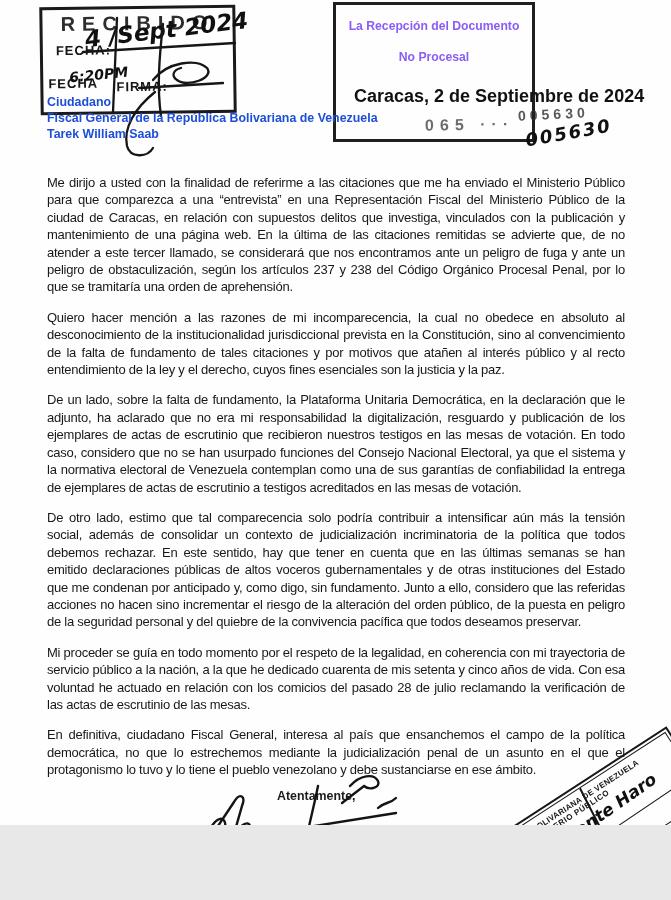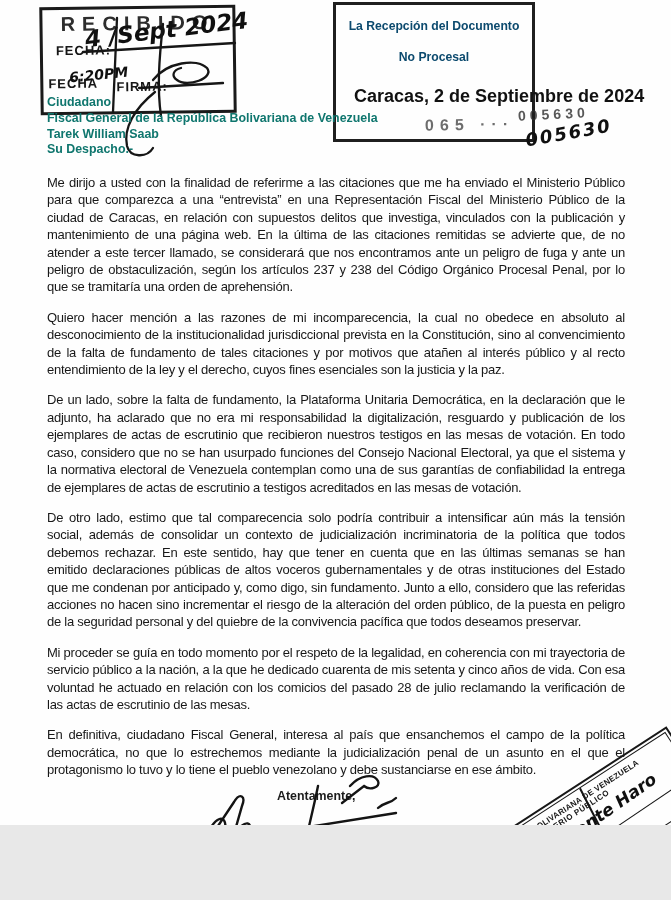--- a/index.html
+++ b/index.html
@@ -21,34 +21,34 @@
   .fecha-label{position:absolute;left:13px;top:33px;}
   .hora-label{position:absolute;left:5px;top:66px;}
   .firma-label{position:absolute;left:73px;top:70px;}
   .hand{font-family:"DejaVu Sans",sans-serif;font-style:italic;font-weight:700;color:#101010;white-space:nowrap;}
   .fecha-hand{position:absolute;left:42px;top:8px;font-size:23px;transform:rotate(-6deg);}
   .hora-hand{position:absolute;left:26px;top:57px;font-size:14px;transform:rotate(-5deg);}
   .top-ink{position:absolute;left:35px;top:0;width:220px;height:165px;pointer-events:none;}
   
   .notice-box{
     position:absolute;left:333px;top:2px;width:196px;height:134px;
-    border:3px solid #1f1f1f;text-align:center;color:#0c4a6e;
+    border:3px solid #1f1f1f;text-align:center;color:#8b5cf6;
     font-size:12.2px;font-weight:600;
   }
   .notice-l1{margin-top:14px;}
   .notice-l2{margin-top:17px;}
   .notice-l3{margin-top:17px;}
   .typed-date{
     position:absolute;left:354px;top:86px;font-size:18px;font-weight:700;
     white-space:nowrap;color:#111;
   }
   
   .addressee{
     position:absolute;left:47px;top:95px;font-size:12.4px;font-weight:700;
-    line-height:15.8px;color:#0f766e;
+    line-height:15.8px;color:#1d4ed8;
   }
   
   .faint-stamp-left{
     position:absolute;left:425px;top:116px;font-size:16px;font-weight:700;
     letter-spacing:6px;color:#3d3d3d;opacity:.75;transform:rotate(-1deg);
   }
   .faint-stamp-right{
     position:absolute;left:518px;top:106px;font-size:14px;font-weight:700;
     letter-spacing:4px;color:#2f2f2f;opacity:.8;transform:rotate(-3deg);
   }
@@ -120,21 +120,20 @@
   <div class="notice-box">
     <div class="notice-l1">La Recepción del Documento</div>
     <div class="notice-l2">No Procesal</div>
   </div>
   <div class="typed-date">Caracas, 2 de Septiembre de 2024</div>
 
   <div class="addressee">
     <div>Ciudadano</div>
     <div>Fiscal General de la República Bolivariana de Venezuela</div>
     <div>Tarek William Saab</div>
-    <div>Su Despacho.-</div>
   </div>
 
   <div class="faint-stamp-left">065 ···</div>
   <div class="faint-stamp-right">005630</div>
   <div class="hand hand-number">005630</div>
 
   <div class="body-text">
     <p>Me dirijo a usted con la finalidad de referirme a las citaciones que me ha enviado el Ministerio Público para que comparezca a una “entrevista” en una Representación Fiscal del Ministerio Público de la ciudad de Caracas, en relación con supuestos delitos que investiga, vinculados con la publicación y mantenimiento de una página web. En la última de las citaciones remitidas se advierte que, de no atender a este tercer llamado, se considerará que nos encontramos ante un peligro de fuga y ante un peligro de obstaculización, según los artículos 237 y 238 del Código Orgánico Procesal Penal, por lo que se tramitaría una orden de aprehensión.</p>
     <p>Quiero hacer mención a las razones de mi incomparecencia, la cual no obedece en absoluto al desconocimiento de la institucionalidad jurisdiccional prevista en la Constitución, sino al convencimiento de la falta de fundamento de tales citaciones y por motivos que atañen al interés público y al recto entendimiento de la ley y el derecho, cuyos fines esenciales son la justicia y la paz.</p>
     <p>De un lado, sobre la falta de fundamento, la Plataforma Unitaria Democrática, en la declaración que le adjunto, ha aclarado que no era mi responsabilidad la digitalización, resguardo y publicación de los ejemplares de actas de escrutinio que recibieron nuestros testigos en las mesas de votación. En todo caso, considero que no se han usurpado funciones del Consejo Nacional Electoral, ya que el sistema y la normativa electoral de Venezuela contemplan como una de sus garantías de confiabilidad la entrega de ejemplares de actas de escrutinio a testigos acreditados en las mesas de votación.</p>

